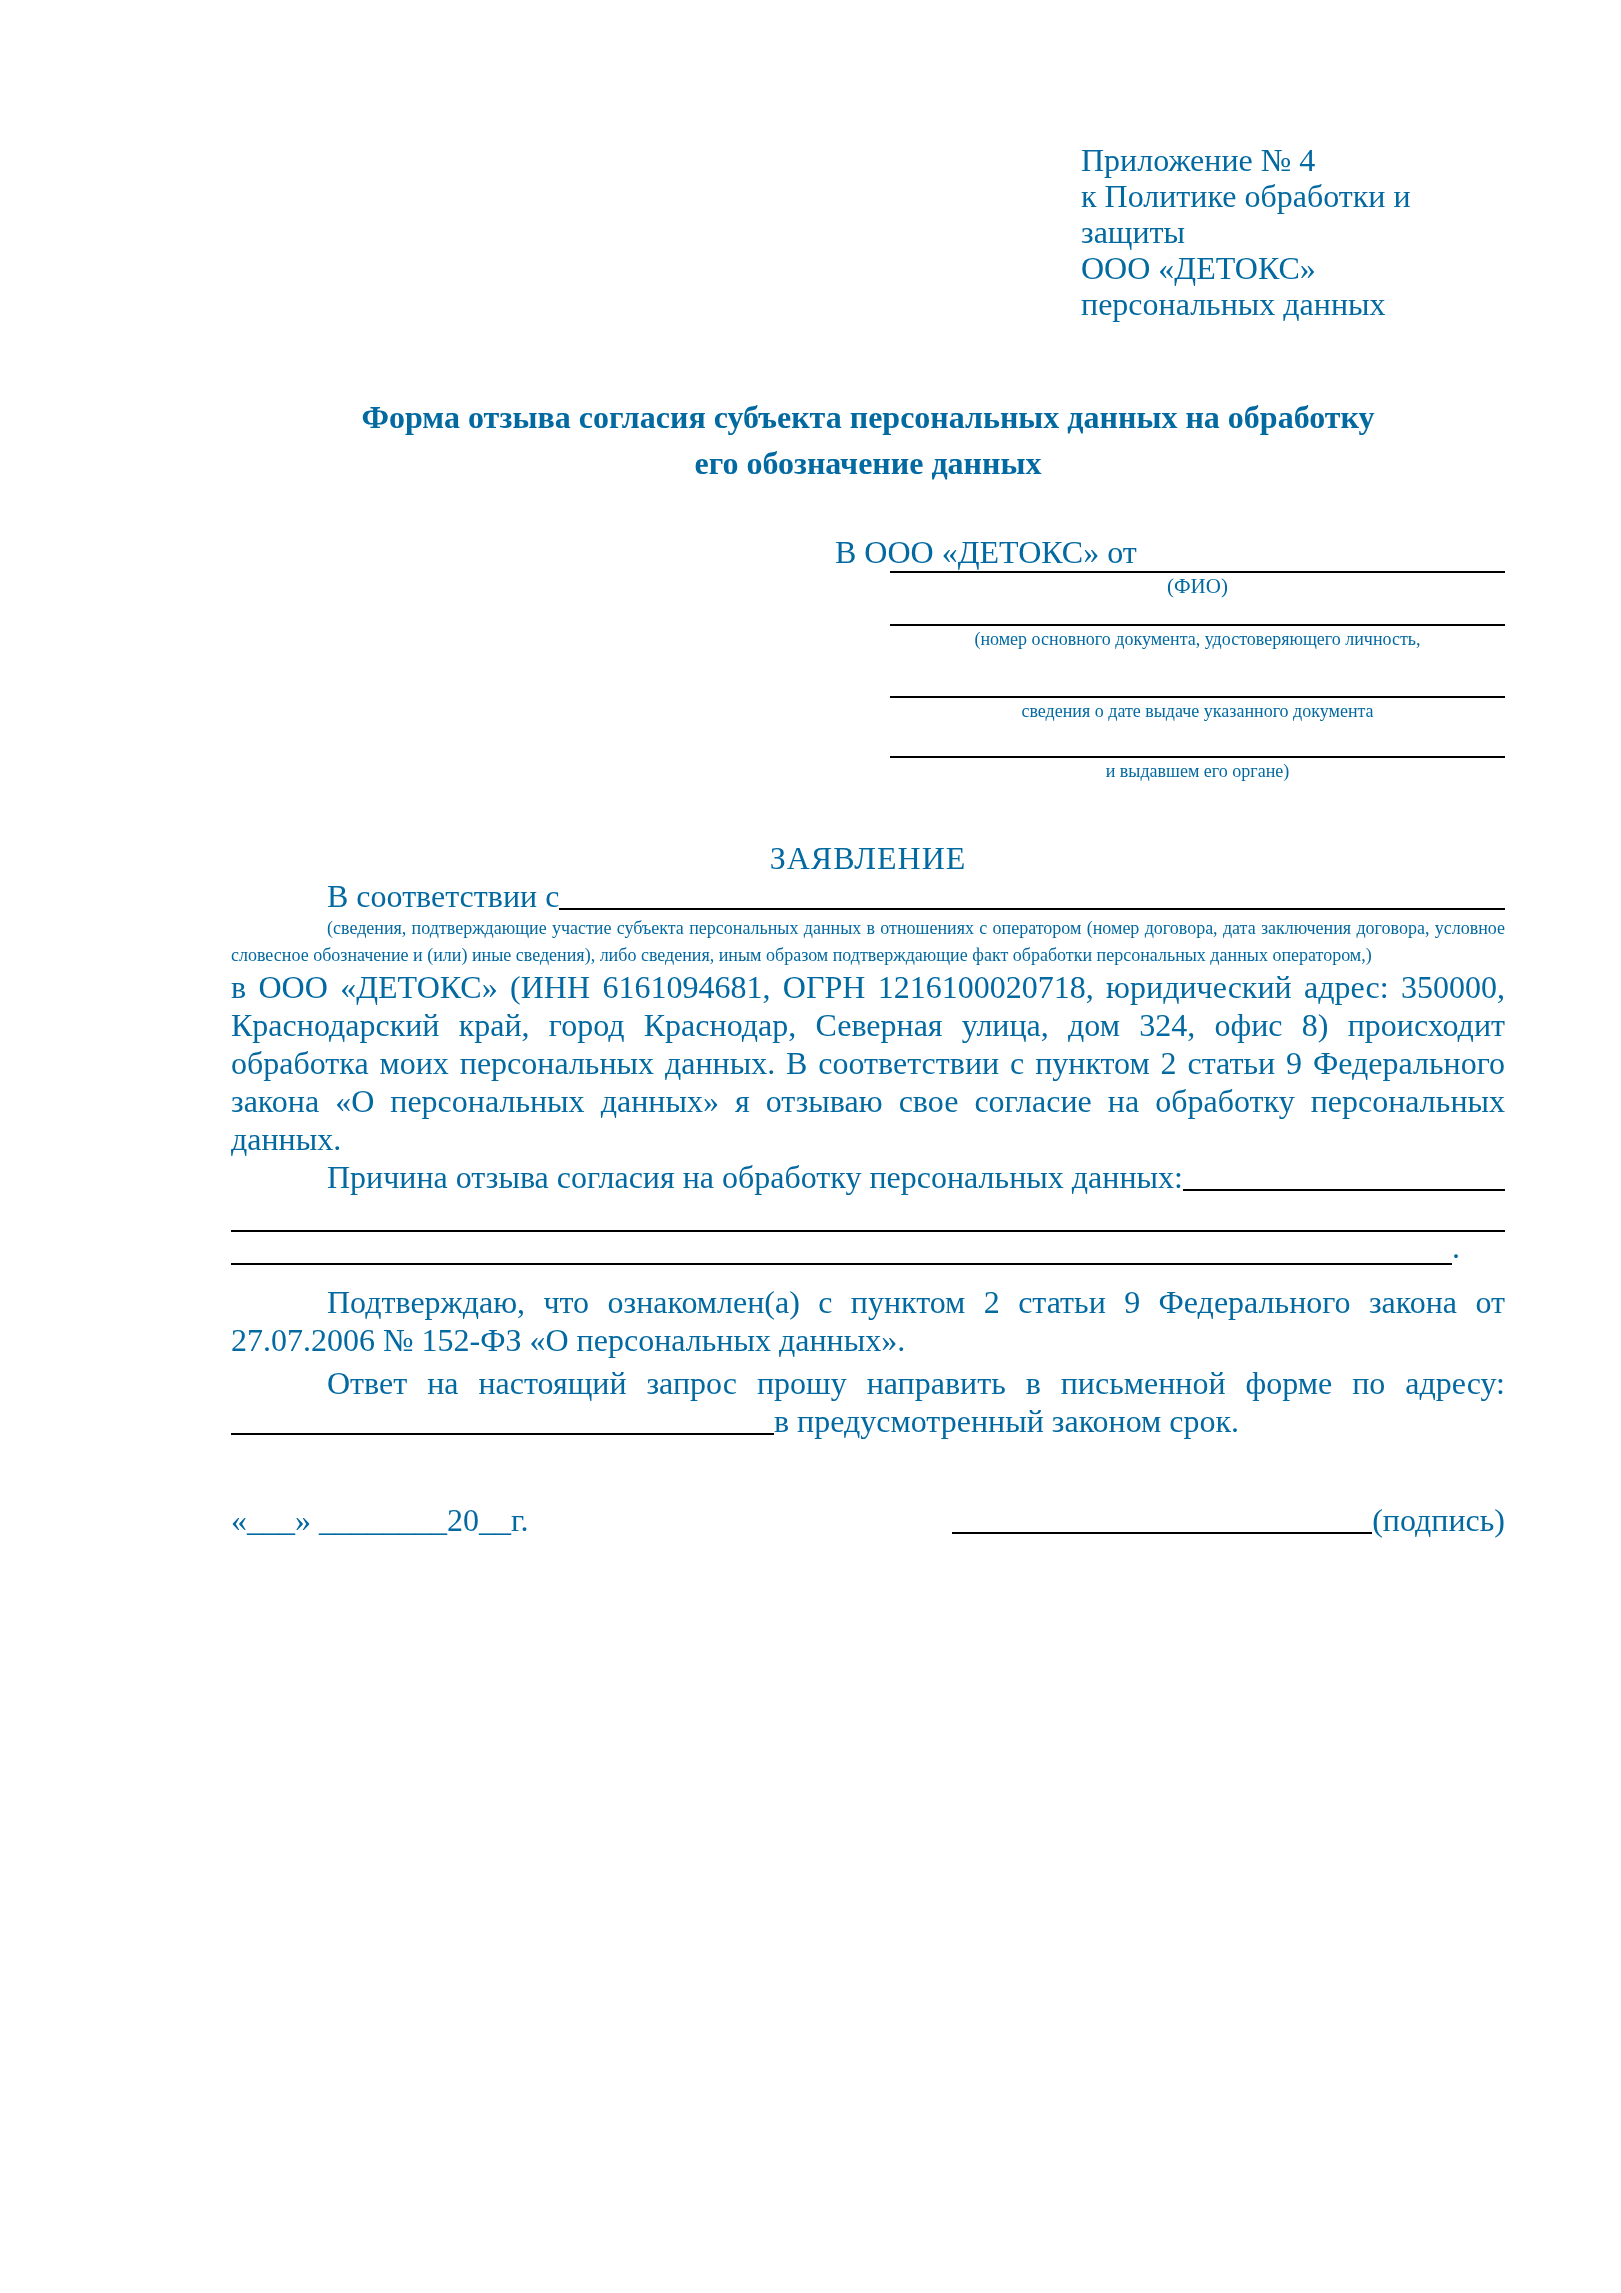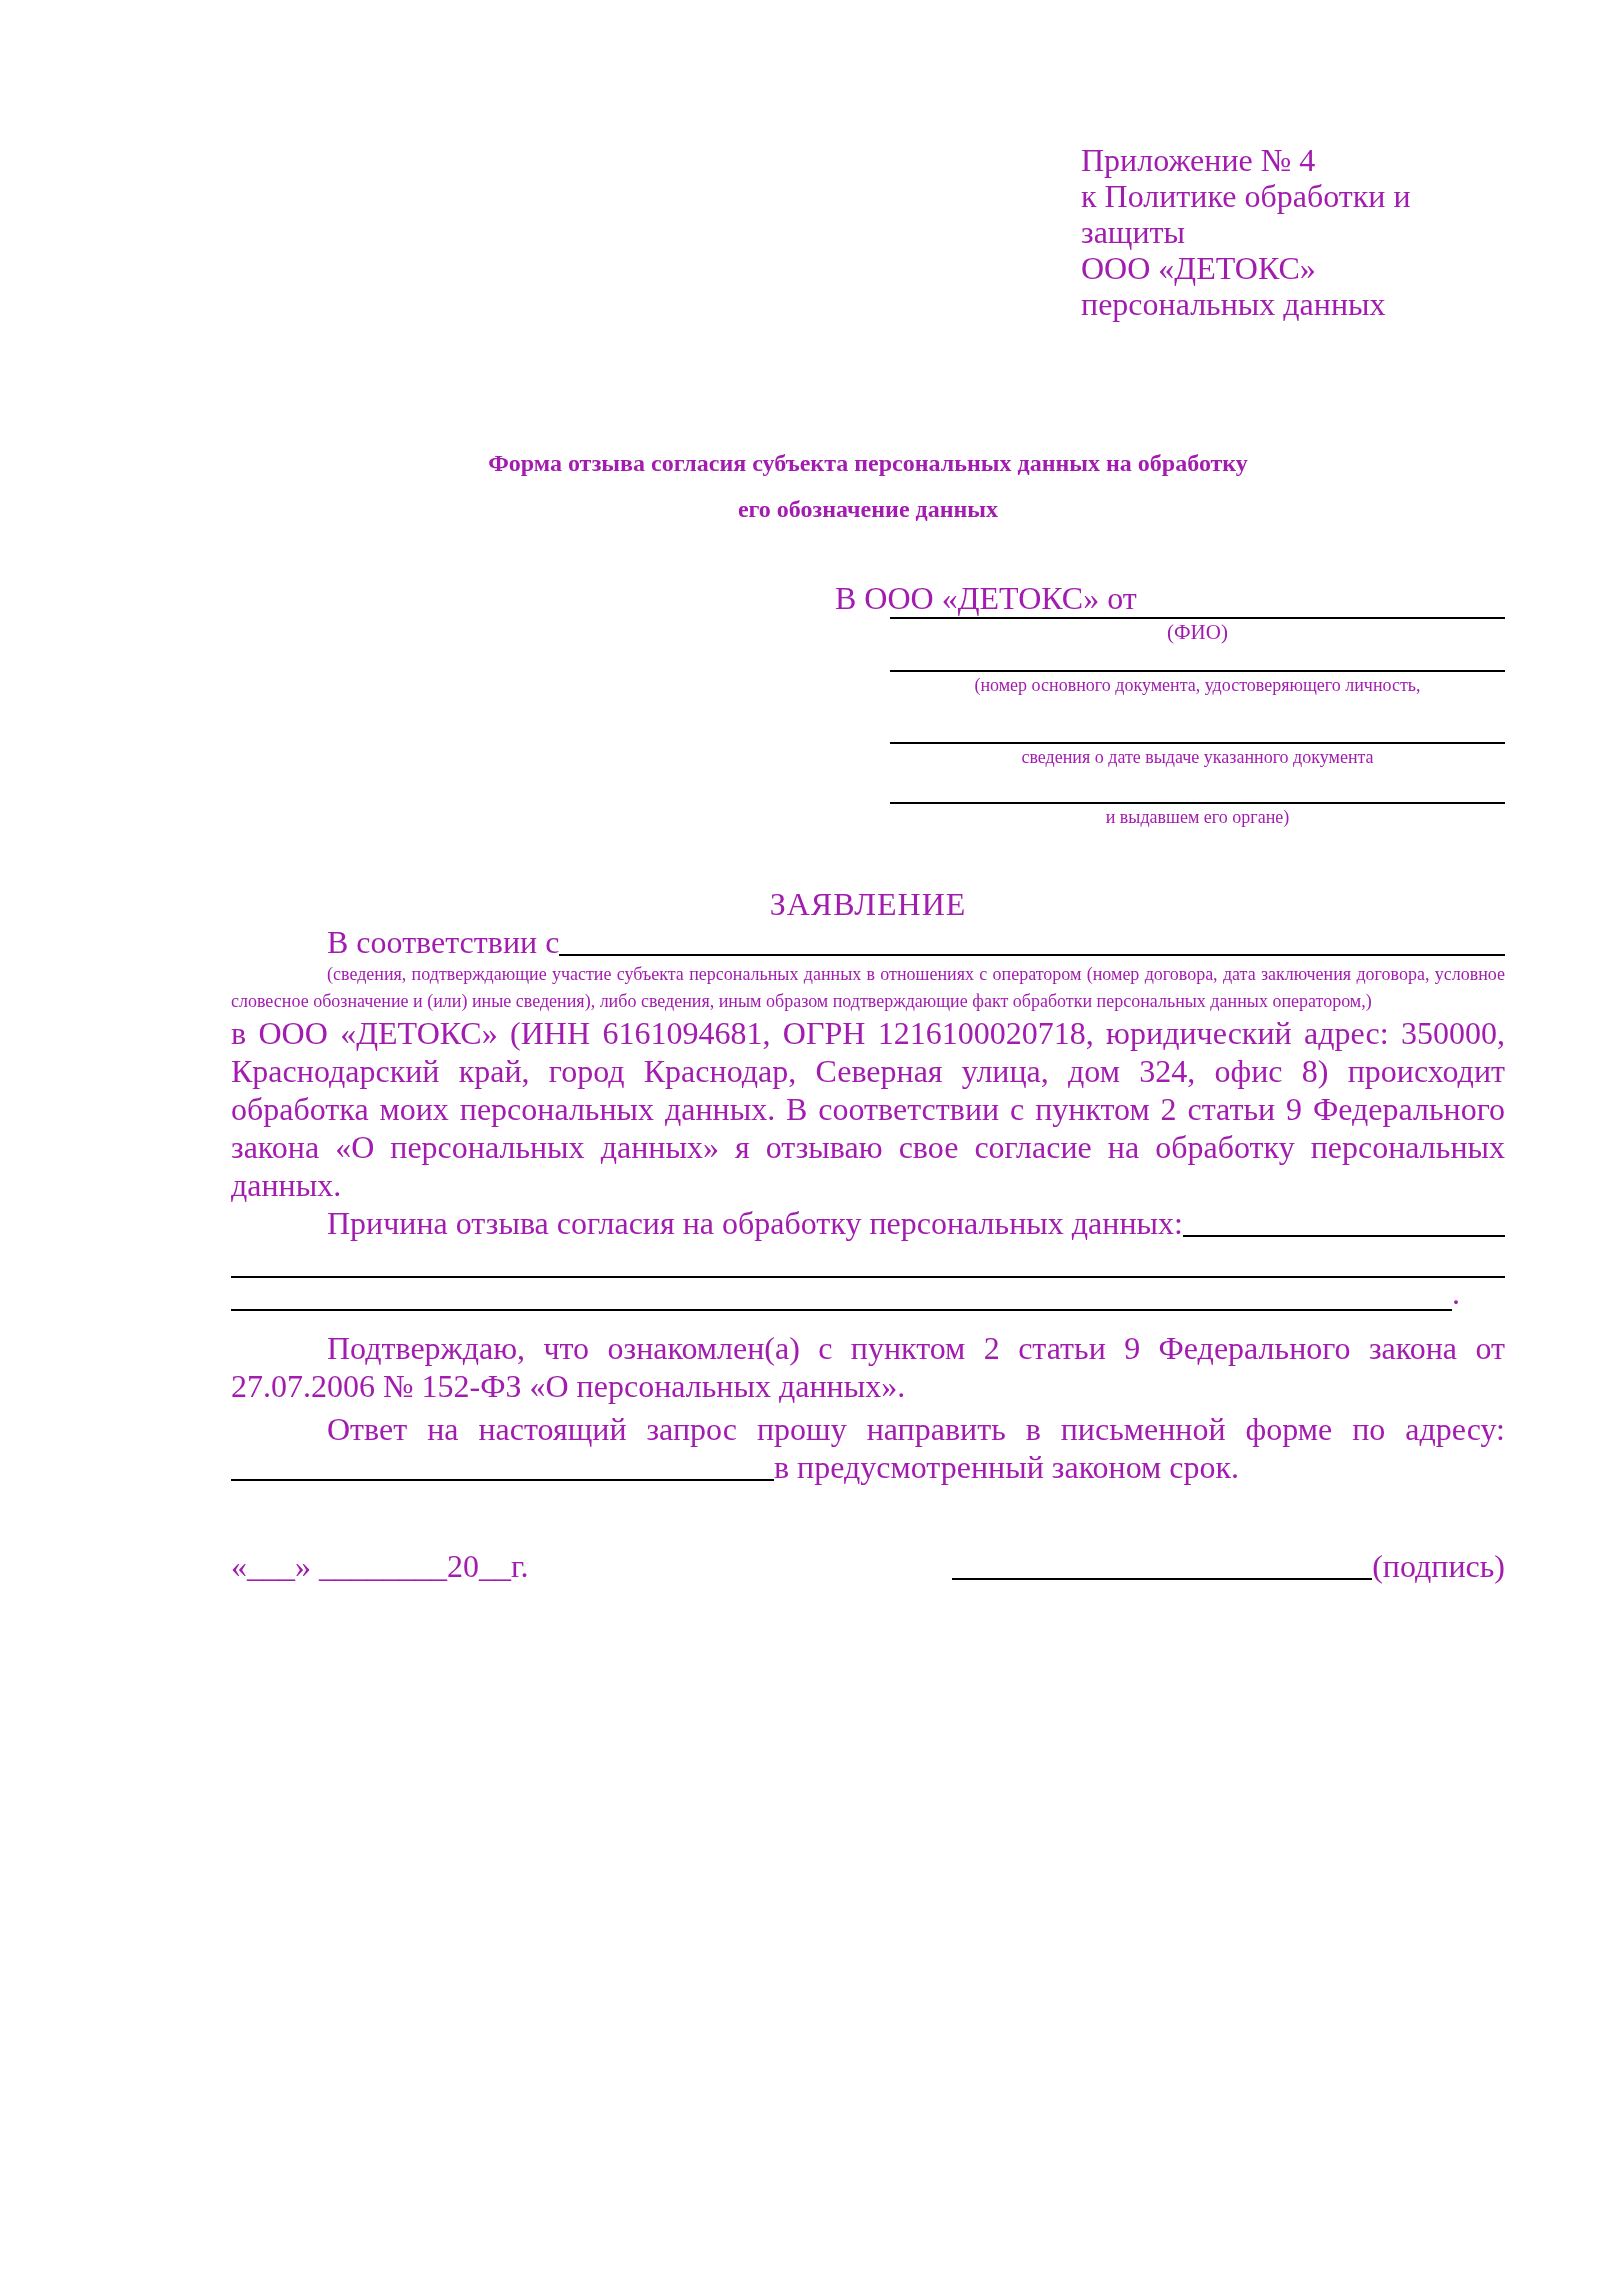--- a/index.html
+++ b/index.html
@@ -2,35 +2,35 @@
 <html lang="ru"><head>
 <meta charset="utf-8">
 <style>
   * { margin: 0; padding: 0; box-sizing: border-box; }
   html, body { background: #ffffff; }
   .page {
     position: relative;
     width: 1621px;
     height: 2294px;
     background: #ffffff;
-    color: #a21caf;
+    color: #0369a1;
     font-family: "Liberation Serif", "DejaVu Serif", serif;
     font-size: 32px;
     line-height: 38px;
     padding: 142px 116px 0 231px;
     overflow: hidden;
   }
 
   
   .header-block { margin-left: 850px; line-height: 36px; }
 
   
   .doc-title {
-    margin-top: 118px;
-    font-size: 24px;
+    margin-top: 72px;
+    font-size: 32px;
     line-height: 46px;
     font-weight: bold;
     text-align: center;
   }
 
   
   .addressee-to { margin-top: 47px; padding-left: 604px; white-space: nowrap; }
   .fields { width: 615px; margin-left: auto; }
   .fields .line { border-bottom: 2.9px solid #000; }
   .f1 .line { height: 0; }

